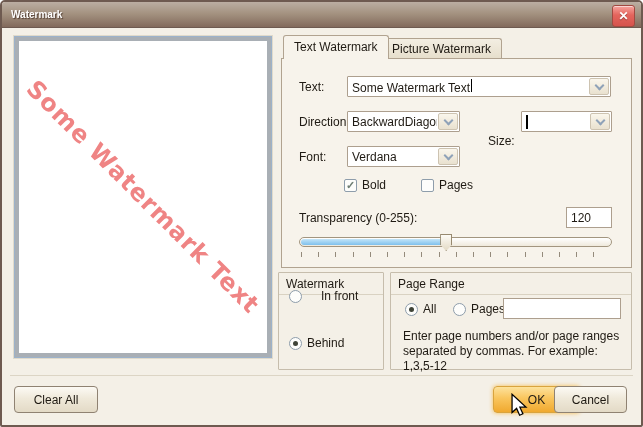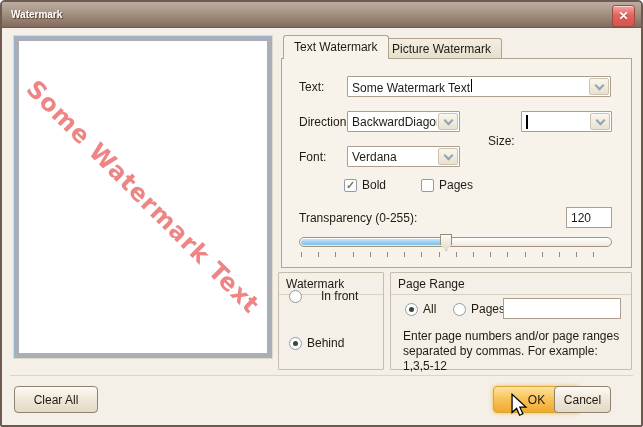--- a/index.html
+++ b/index.html
@@ -68,21 +68,21 @@
   .help{position:absolute;left:12px;top:56px;width:225px;line-height:15px;}
   
   .footer-sep{position:absolute;left:8px;right:8px;top:373px;border-top:1px solid #dcd5c5;}
   .btn{position:absolute;top:384px;height:27px;border:1px solid #8f8272;border-radius:4px;
        background:linear-gradient(#fcfaf4,#efe9da 45%,#e3dac6);display:flex;align-items:center;
        justify-content:center;box-sizing:border-box;cursor:default;}
   .btn-clear{left:12px;width:84px;}
   .btn-ok{left:444px;width:87px;border-color:#d9a43e;
           background:linear-gradient(#fde29c,#f9c55d 45%,#f0a92f);
           box-shadow:0 0 4px rgba(248,185,70,.95);margin-left:47px;}
-  .btn-cancel{left:552px;width:57px;}
+  .btn-cancel{left:552px;width:73px;}
   .cursor{position:absolute;left:506px;top:391px;z-index:9;}
 </style>
 </head>
 <body>
 
 <div class="window">
 
   <div class="titlebar">
     <span class="title">Watermark</span>
   </div>

